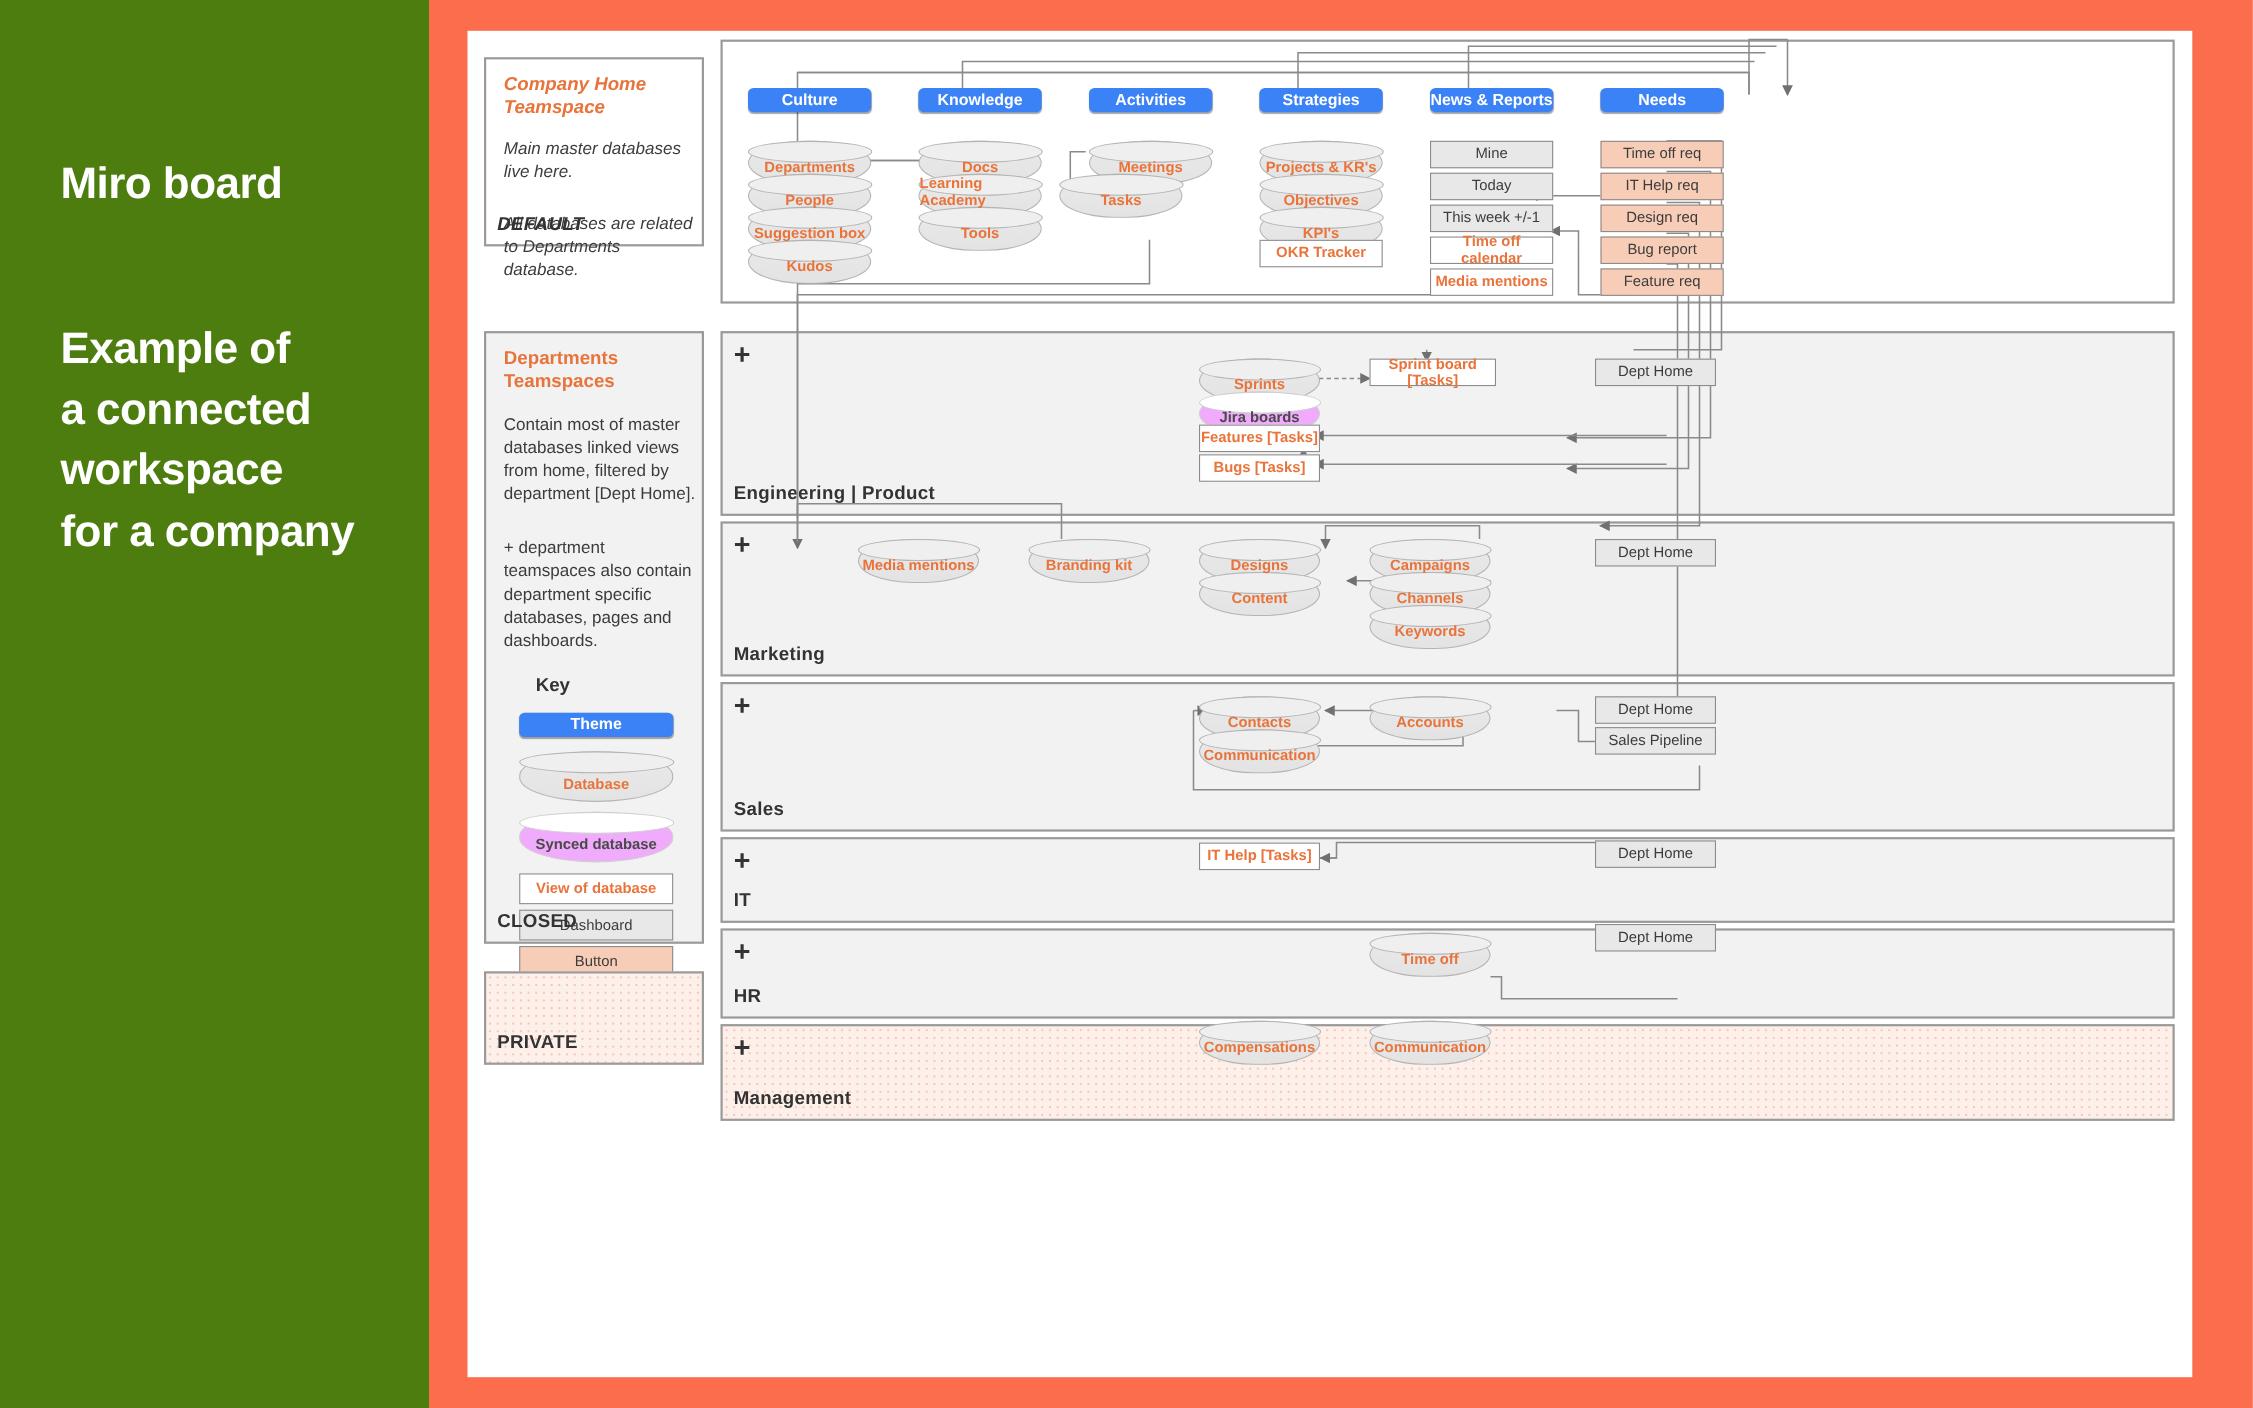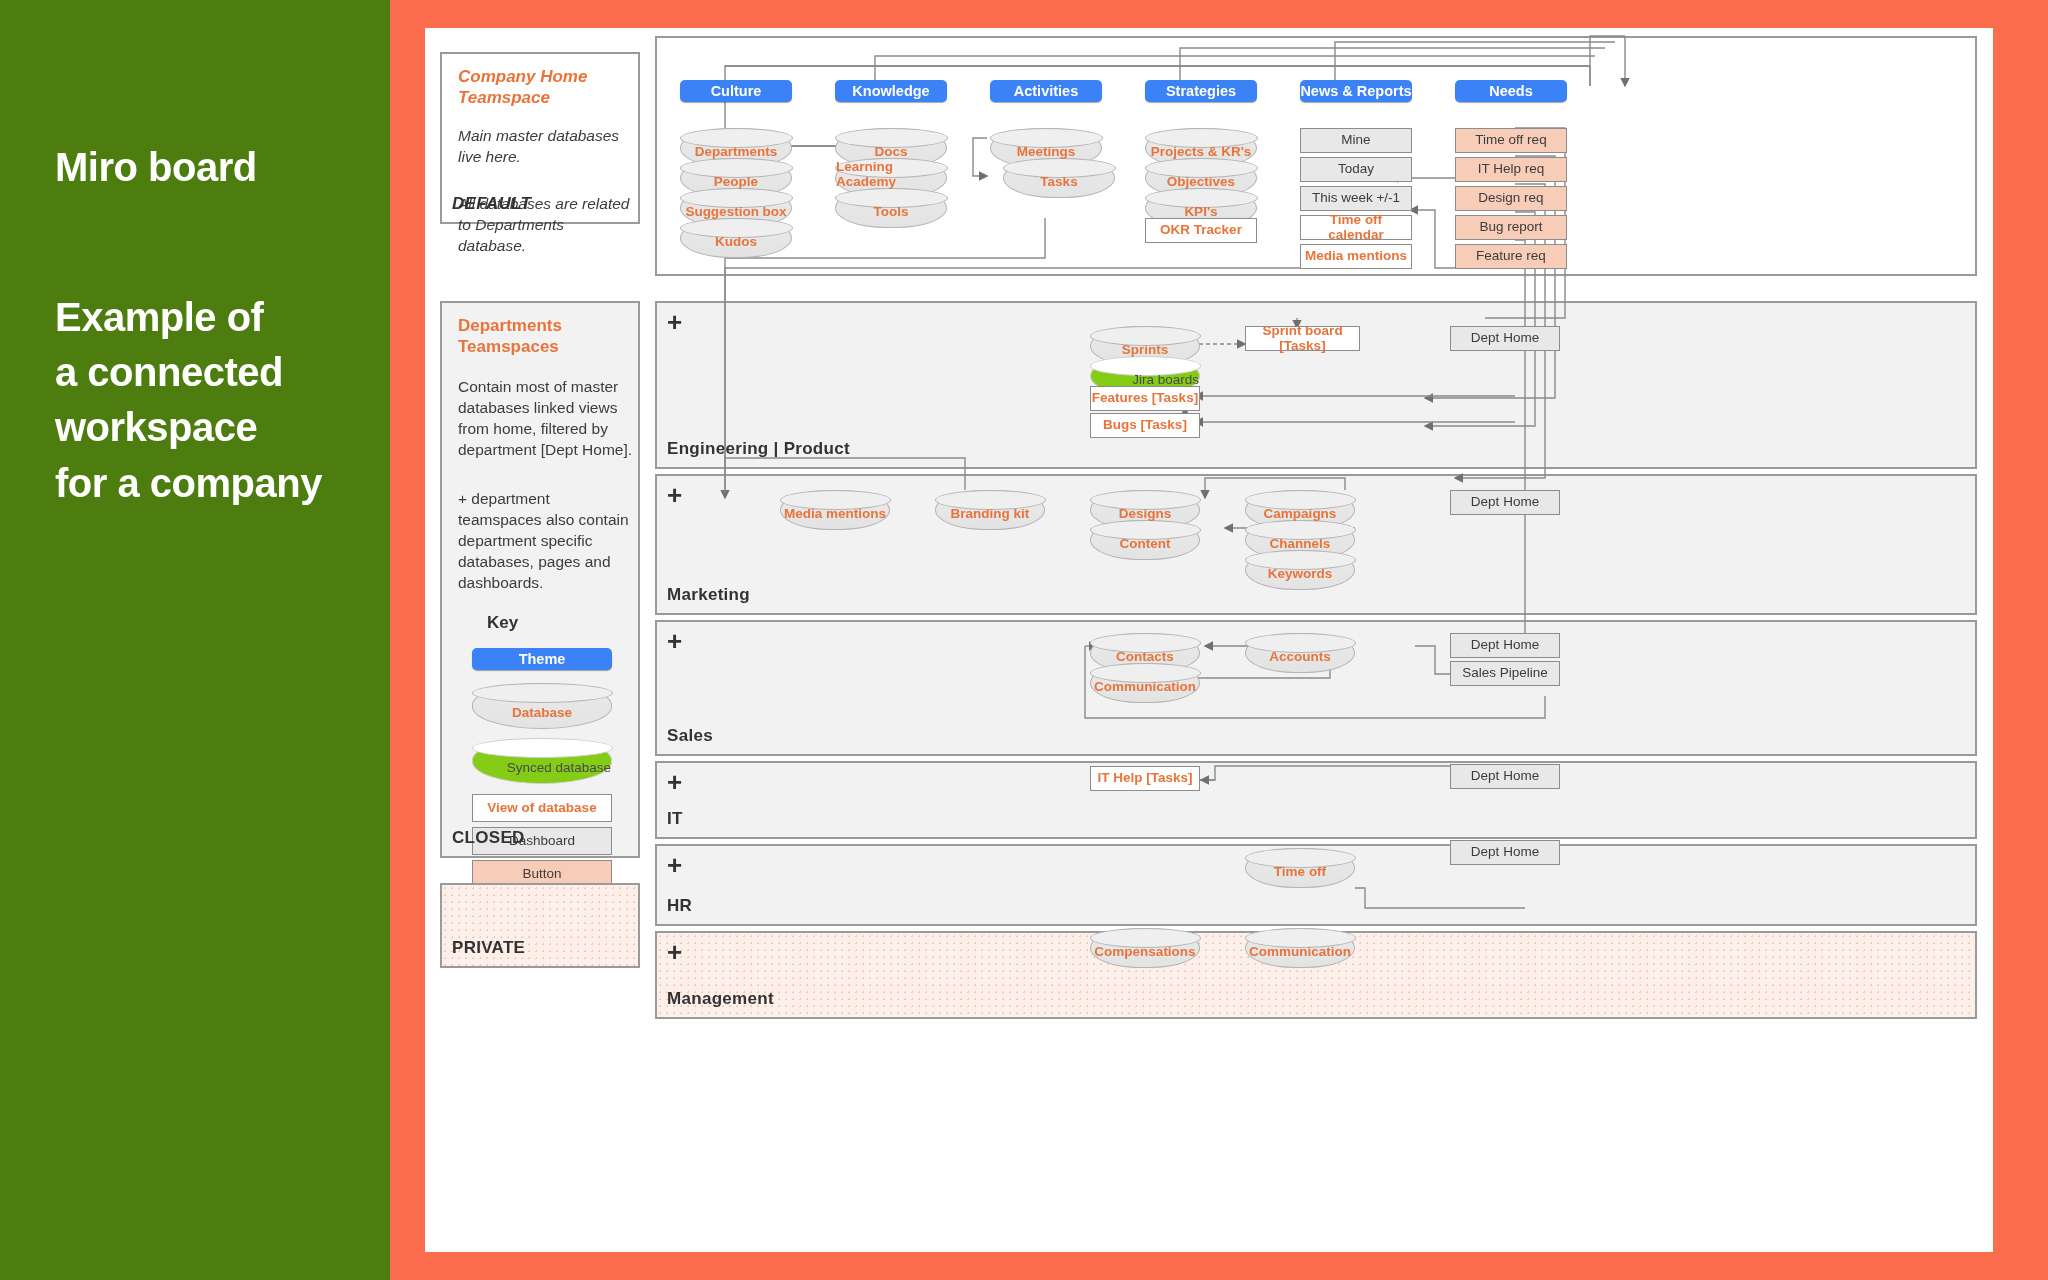--- a/index.html
+++ b/index.html
@@ -77,23 +77,22 @@
     display:flex;align-items:flex-end;justify-content:center;
     color:#e8743b;font-size:13.5px;font-weight:bold;
     padding-bottom:8px;
   }
   .cyl::before{
     content:"";position:absolute;left:-1.5px;right:-1.5px;top:-1.5px;height:20px;
     border:1.5px solid #b4b4b4;border-radius:50%;
     background:#efefef;box-sizing:border-box;
   }
   .cyl.synced{
-    background:#84cc16;color:#4a4a4a;font-weight:normal;
+    background:#f0abfc;color:#4a4a4a;font-weight:bold;
     border-color:#cfcfcf;
-    justify-content:flex-end;
   }
   .cyl.synced::before{background:#ffffff;border-color:#cfcfcf;}
   .cyl > span{position:relative;z-index:2;}
   
   .box{
     position:absolute;box-sizing:border-box;
     border:1.5px solid #8c8c8c;
     display:flex;align-items:center;justify-content:center;
     font-size:13.5px;text-align:center;line-height:1.1;
   }
@@ -290,21 +289,21 @@
     </div>
     <div class="cyl" style="height: 40px; top: 160px; left: 410px; width: 112px;">
       <span>Tools</span>
     </div>
     <div class="theme" style="left: 565px; top: 52px; width: 112px;">
       <span>Activities</span>
     </div>
     <div class="cyl" style="height: 40px; top: 100px; left: 565px; width: 112px;">
       <span>Meetings</span>
     </div>
-    <div class="cyl" style="height: 40px; top: 130px; left: 578px; width: 112px; justify-content: center;">
+    <div class="cyl" style="height: 40px; top: 130px; left: 538px; width: 112px; justify-content: center;">
       <span>Tasks</span>
     </div>
     <div class="theme" style="left: 720px; top: 52px; width: 112px;">
       <span>Strategies</span>
     </div>
     <div class="cyl" style="height: 40px; top: 100px; left: 720px; width: 112px;">
       <span>Projects &amp; KR's</span>
     </div>
     <div class="cyl" style="height: 40px; top: 130px; left: 720px; width: 112px;">
       <span>Objectives</span>

